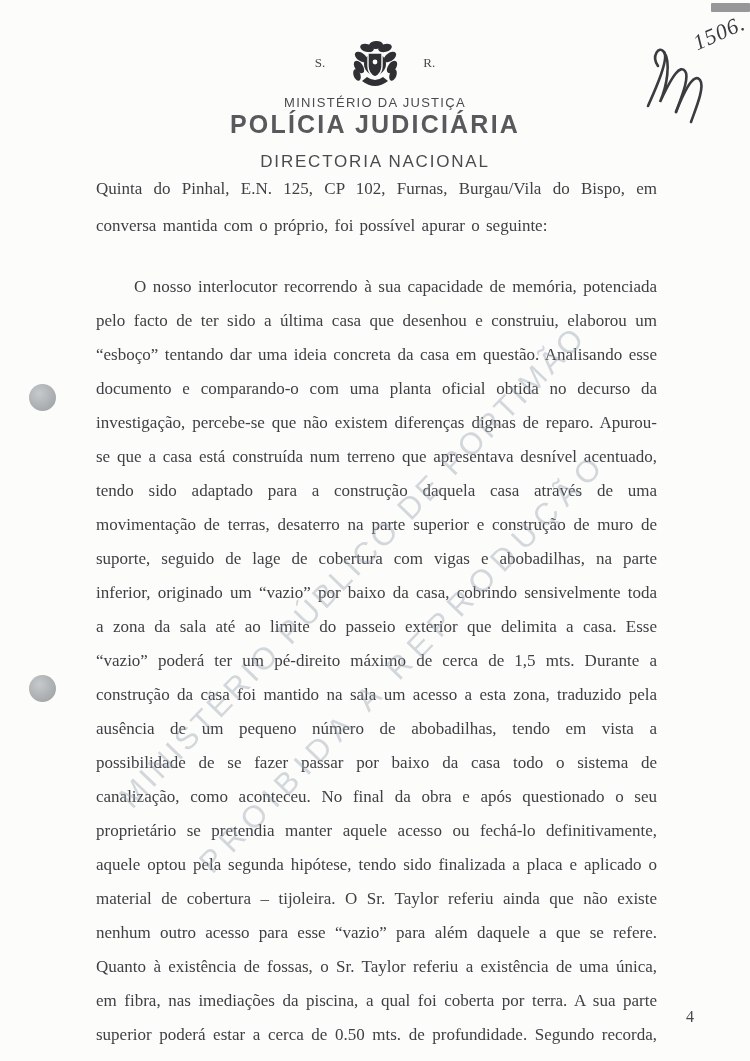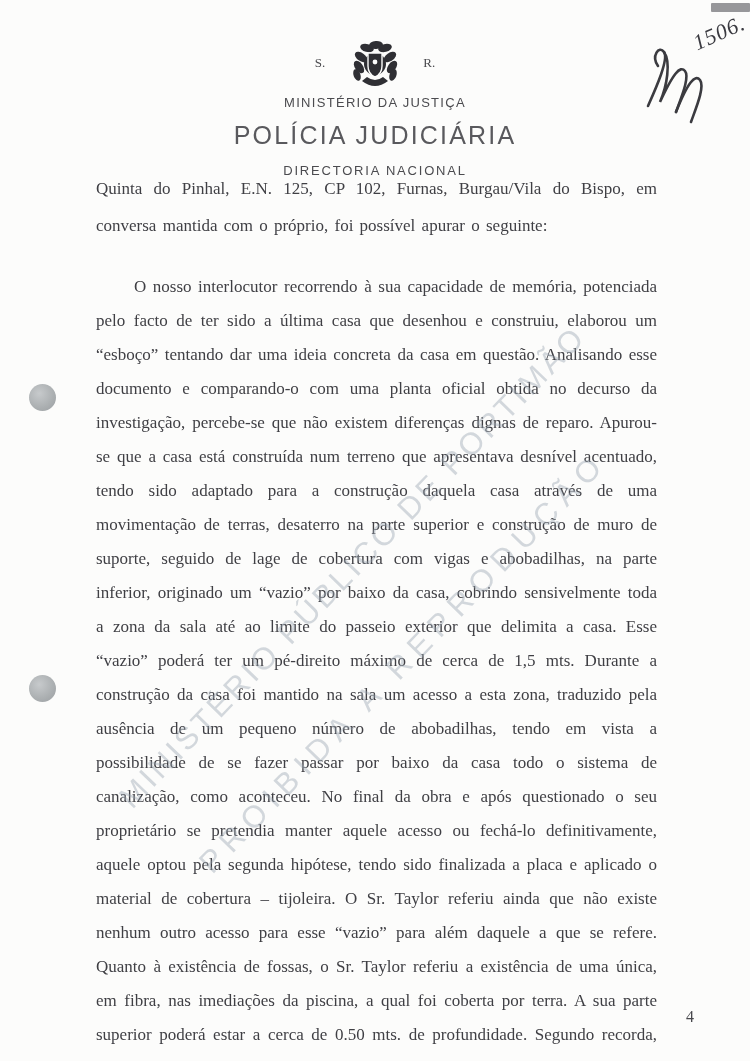--- a/index.html
+++ b/index.html
@@ -27,26 +27,26 @@
   }
   
   .header{position:absolute;top:36px;left:0;width:100%;text-align:center;color:#4c4c50;}
   .crest-row{display:flex;align-items:center;justify-content:center;gap:24px;height:54px;}
   .sr{font-family:"Liberation Serif", serif;font-size:13px;color:#4a4a4e;}
   .ministry{
     margin-top:5px;font-family:"Liberation Sans", sans-serif;
     font-size:13px;letter-spacing:1.3px;color:#4b4b4f;
   }
   .org-title{
-    margin-top:11px;font-family:"Liberation Sans", sans-serif;
-    font-size:25px;letter-spacing:2.2px;color:#59595d;font-weight:400;
+    font-family:"Liberation Sans", sans-serif;
+    font-size:25px;letter-spacing:2.2px;color:#59595d;font-weight:700;
   }
   .department{
     margin-top:13px;font-family:"Liberation Sans", sans-serif;
-    font-size:13px;letter-spacing:1.8px;color:#4b4b4f;
+    font-size:17px;letter-spacing:1.8px;color:#4b4b4f;
   }
   
   .wm{
     position:absolute;white-space:nowrap;
     font-family:"Liberation Sans", sans-serif;
     color:rgba(152,164,176,0.42);
     transform-origin:0 50%;
     pointer-events:none;
     z-index:3;
   }

